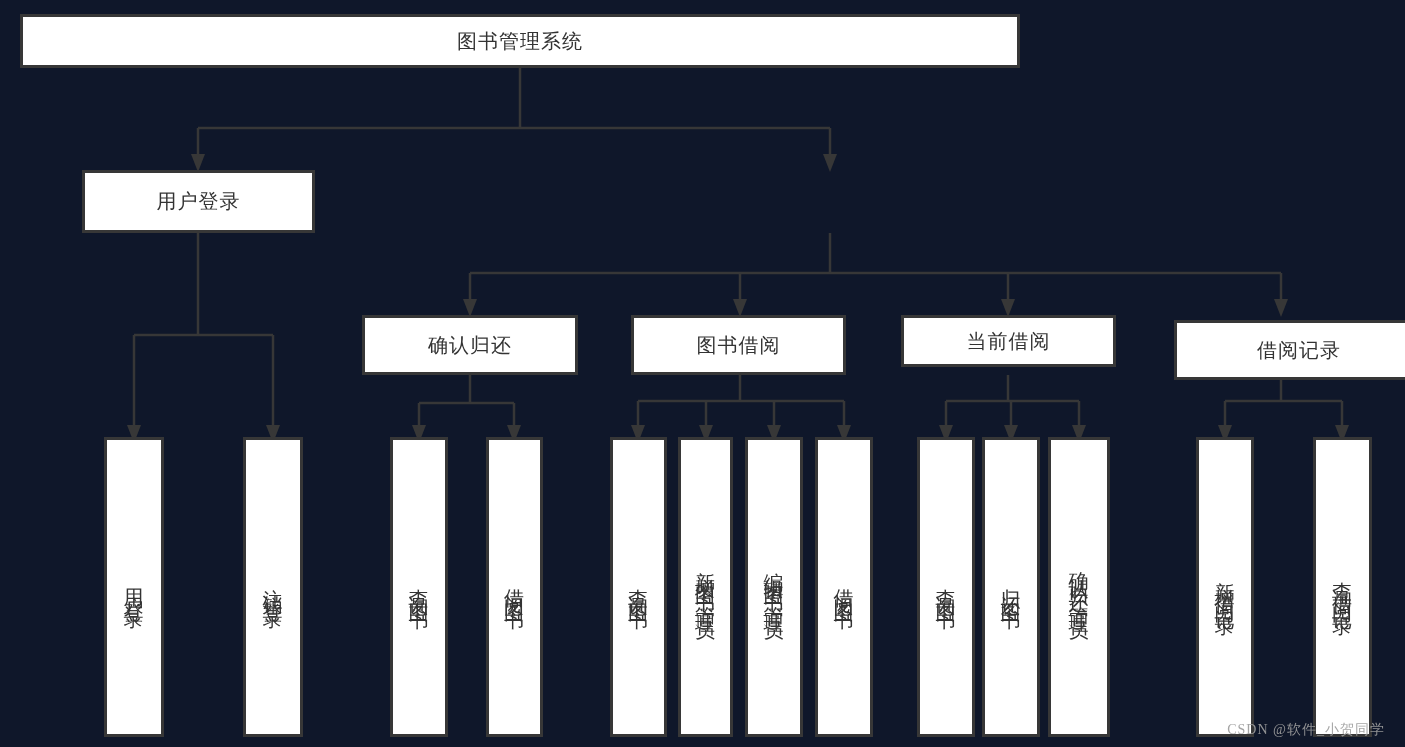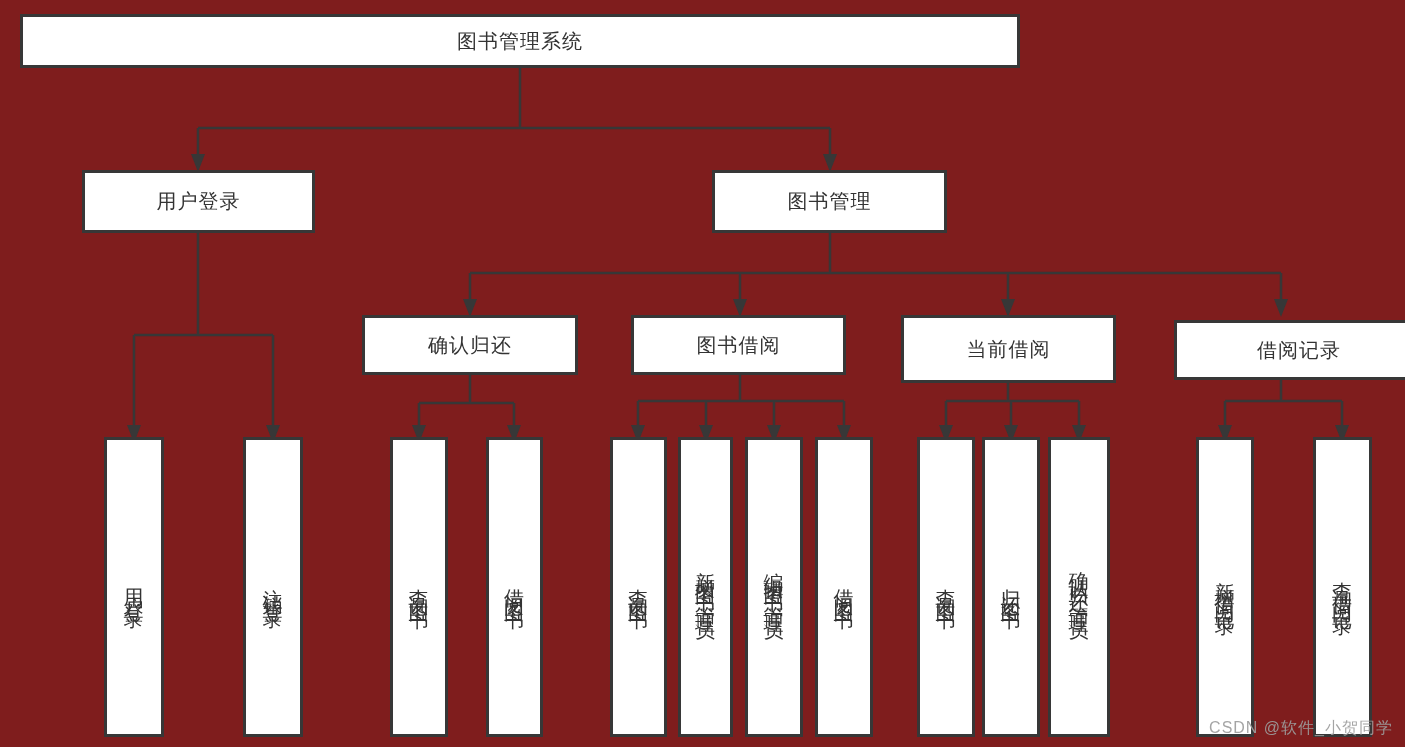--- a/index.html
+++ b/index.html
@@ -1,21 +1,21 @@
 <!DOCTYPE html>
 <html><head>
 <meta charset="utf-8">
 <style>
   html, body { margin: 0; padding: 0; background: #ffffff; }
   .canvas {
     position: relative;
     width: 1405px;
     height: 747px;
-    background: #7f1d1d;
-    font-family: Liberation Sans, sans-serif;
+    background: #0f172a;
+    font-family: Liberation Serif, serif;
     overflow: hidden;
   }
   .connectors {
     position: absolute;
     left: 0; top: 0;
     width: 1405px; height: 747px;
     pointer-events: none;
   }
   .box {
     position: absolute;
@@ -35,23 +35,23 @@
     white-space: nowrap;
   }
   .box.v {
     writing-mode: vertical-rl;
     font-size: 20px;
     letter-spacing: 7px;
     line-height: 1;
   }
   .watermark {
     position: absolute;
-    right: 12px;
+    right: 20px;
     bottom: 8px;
-    font-size: 16px;
+    font-size: 14px;
     color: #9d9d9d;
     letter-spacing: 1px;
     z-index: 3;
     opacity: 0.92;
     white-space: nowrap;
   }
 </style>
 </head>
 <body>
 
@@ -85,25 +85,24 @@
       <polygon points="1004,425 1018,425 1011,443"></polygon>
       <polygon points="1072,425 1086,425 1079,443"></polygon>
       <polygon points="1218,425 1232,425 1225,443"></polygon>
       <polygon points="1335,425 1349,425 1342,443"></polygon>
     </g>
   </svg>
 
   <div class="box h" style="left:20px;top:14px;width:1000px;height:54px">图书管理系统</div>
 
   <div class="box h" style="left:82px;top:170px;width:233px;height:63px">用户登录</div>
-  <div class="box h" style="left:712px;top:170px;width:235px;height:63px">图书管理</div>
 
   <div class="box h" style="left:362px;top:315px;width:216px;height:60px">确认归还</div>
   <div class="box h" style="left:631px;top:315px;width:215px;height:60px">图书借阅</div>
-  <div class="box h" style="left:901px;top:315px;width:215px;height:68px">当前借阅</div>
+  <div class="box h" style="left:901px;top:315px;width:215px;height:52px">当前借阅</div>
   <div class="box h" style="left:1174px;top:320px;width:250px;height:60px">借阅记录</div>
 
   <div class="box v" style="left:104px;top:437px;width:60px;height:300px">用户登录</div>
   <div class="box v" style="left:243px;top:437px;width:60px;height:300px">注销登录</div>
 
   <div class="box v" style="left:390px;top:437px;width:58px;height:300px">查询图书</div>
   <div class="box v" style="left:486px;top:437px;width:57px;height:300px">借阅图书</div>
 
   <div class="box v" style="left:610px;top:437px;width:57px;height:300px">查询图书</div>
   <div class="box v" style="left:678px;top:437px;width:55px;height:300px">新增图书（管理员）</div>

